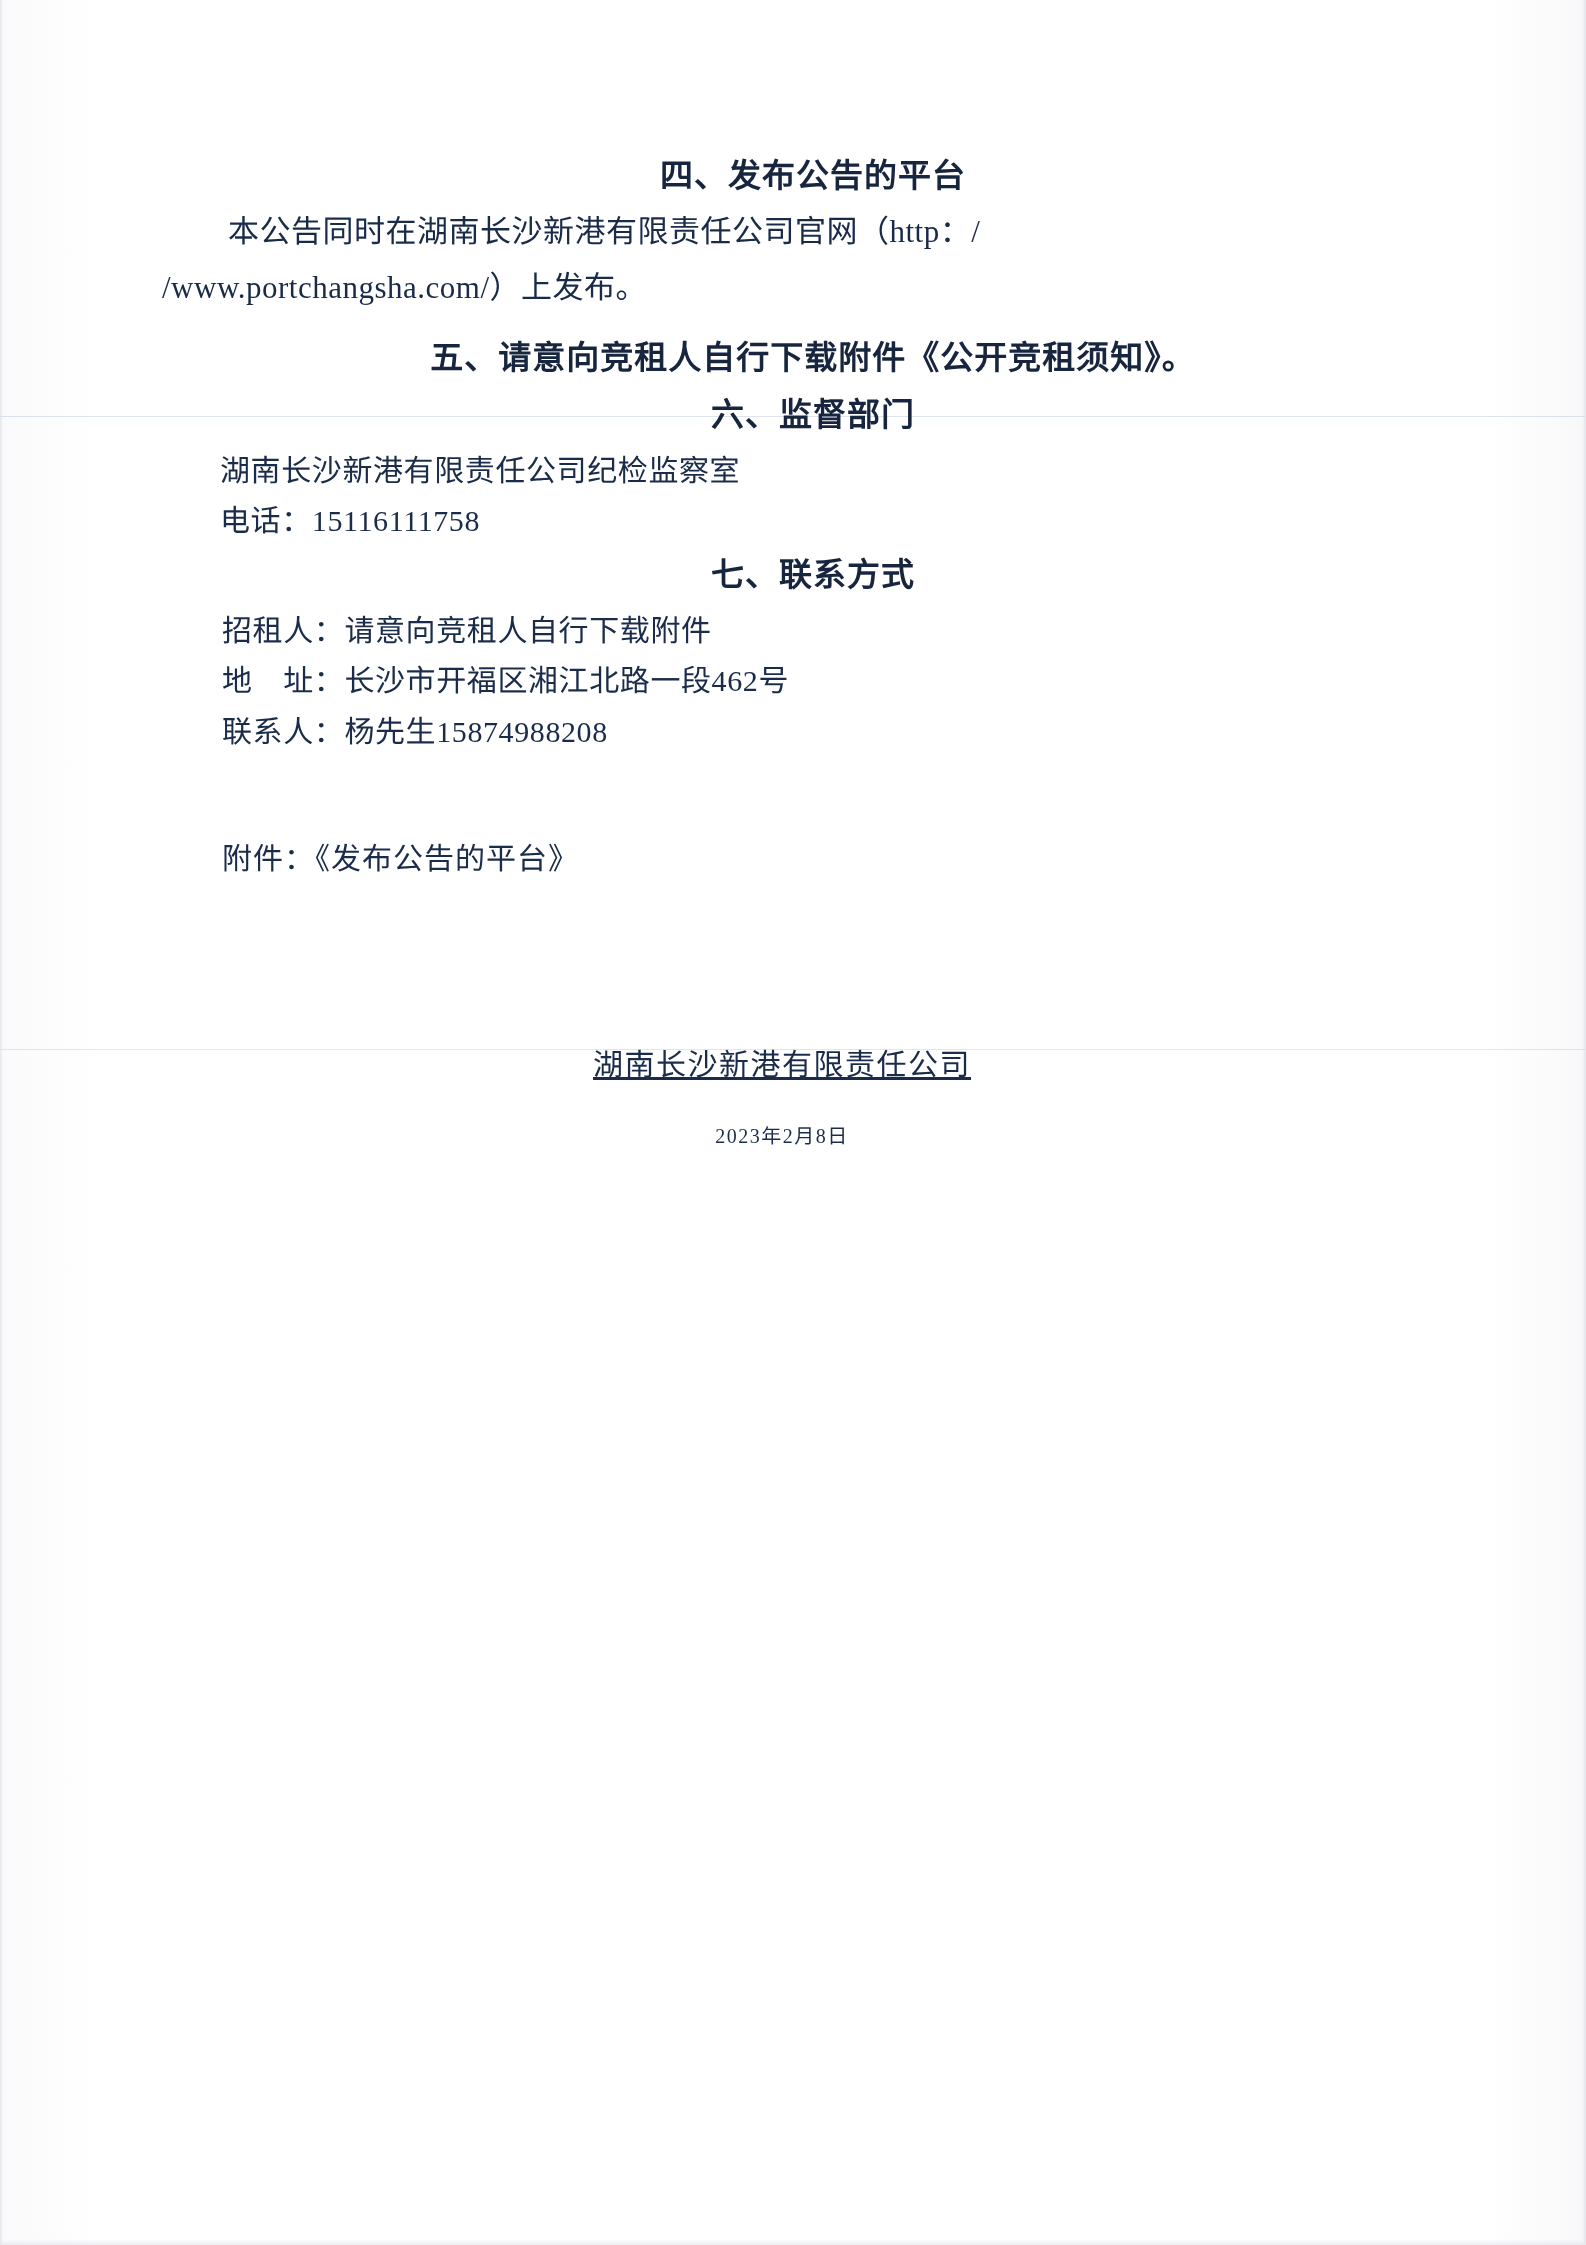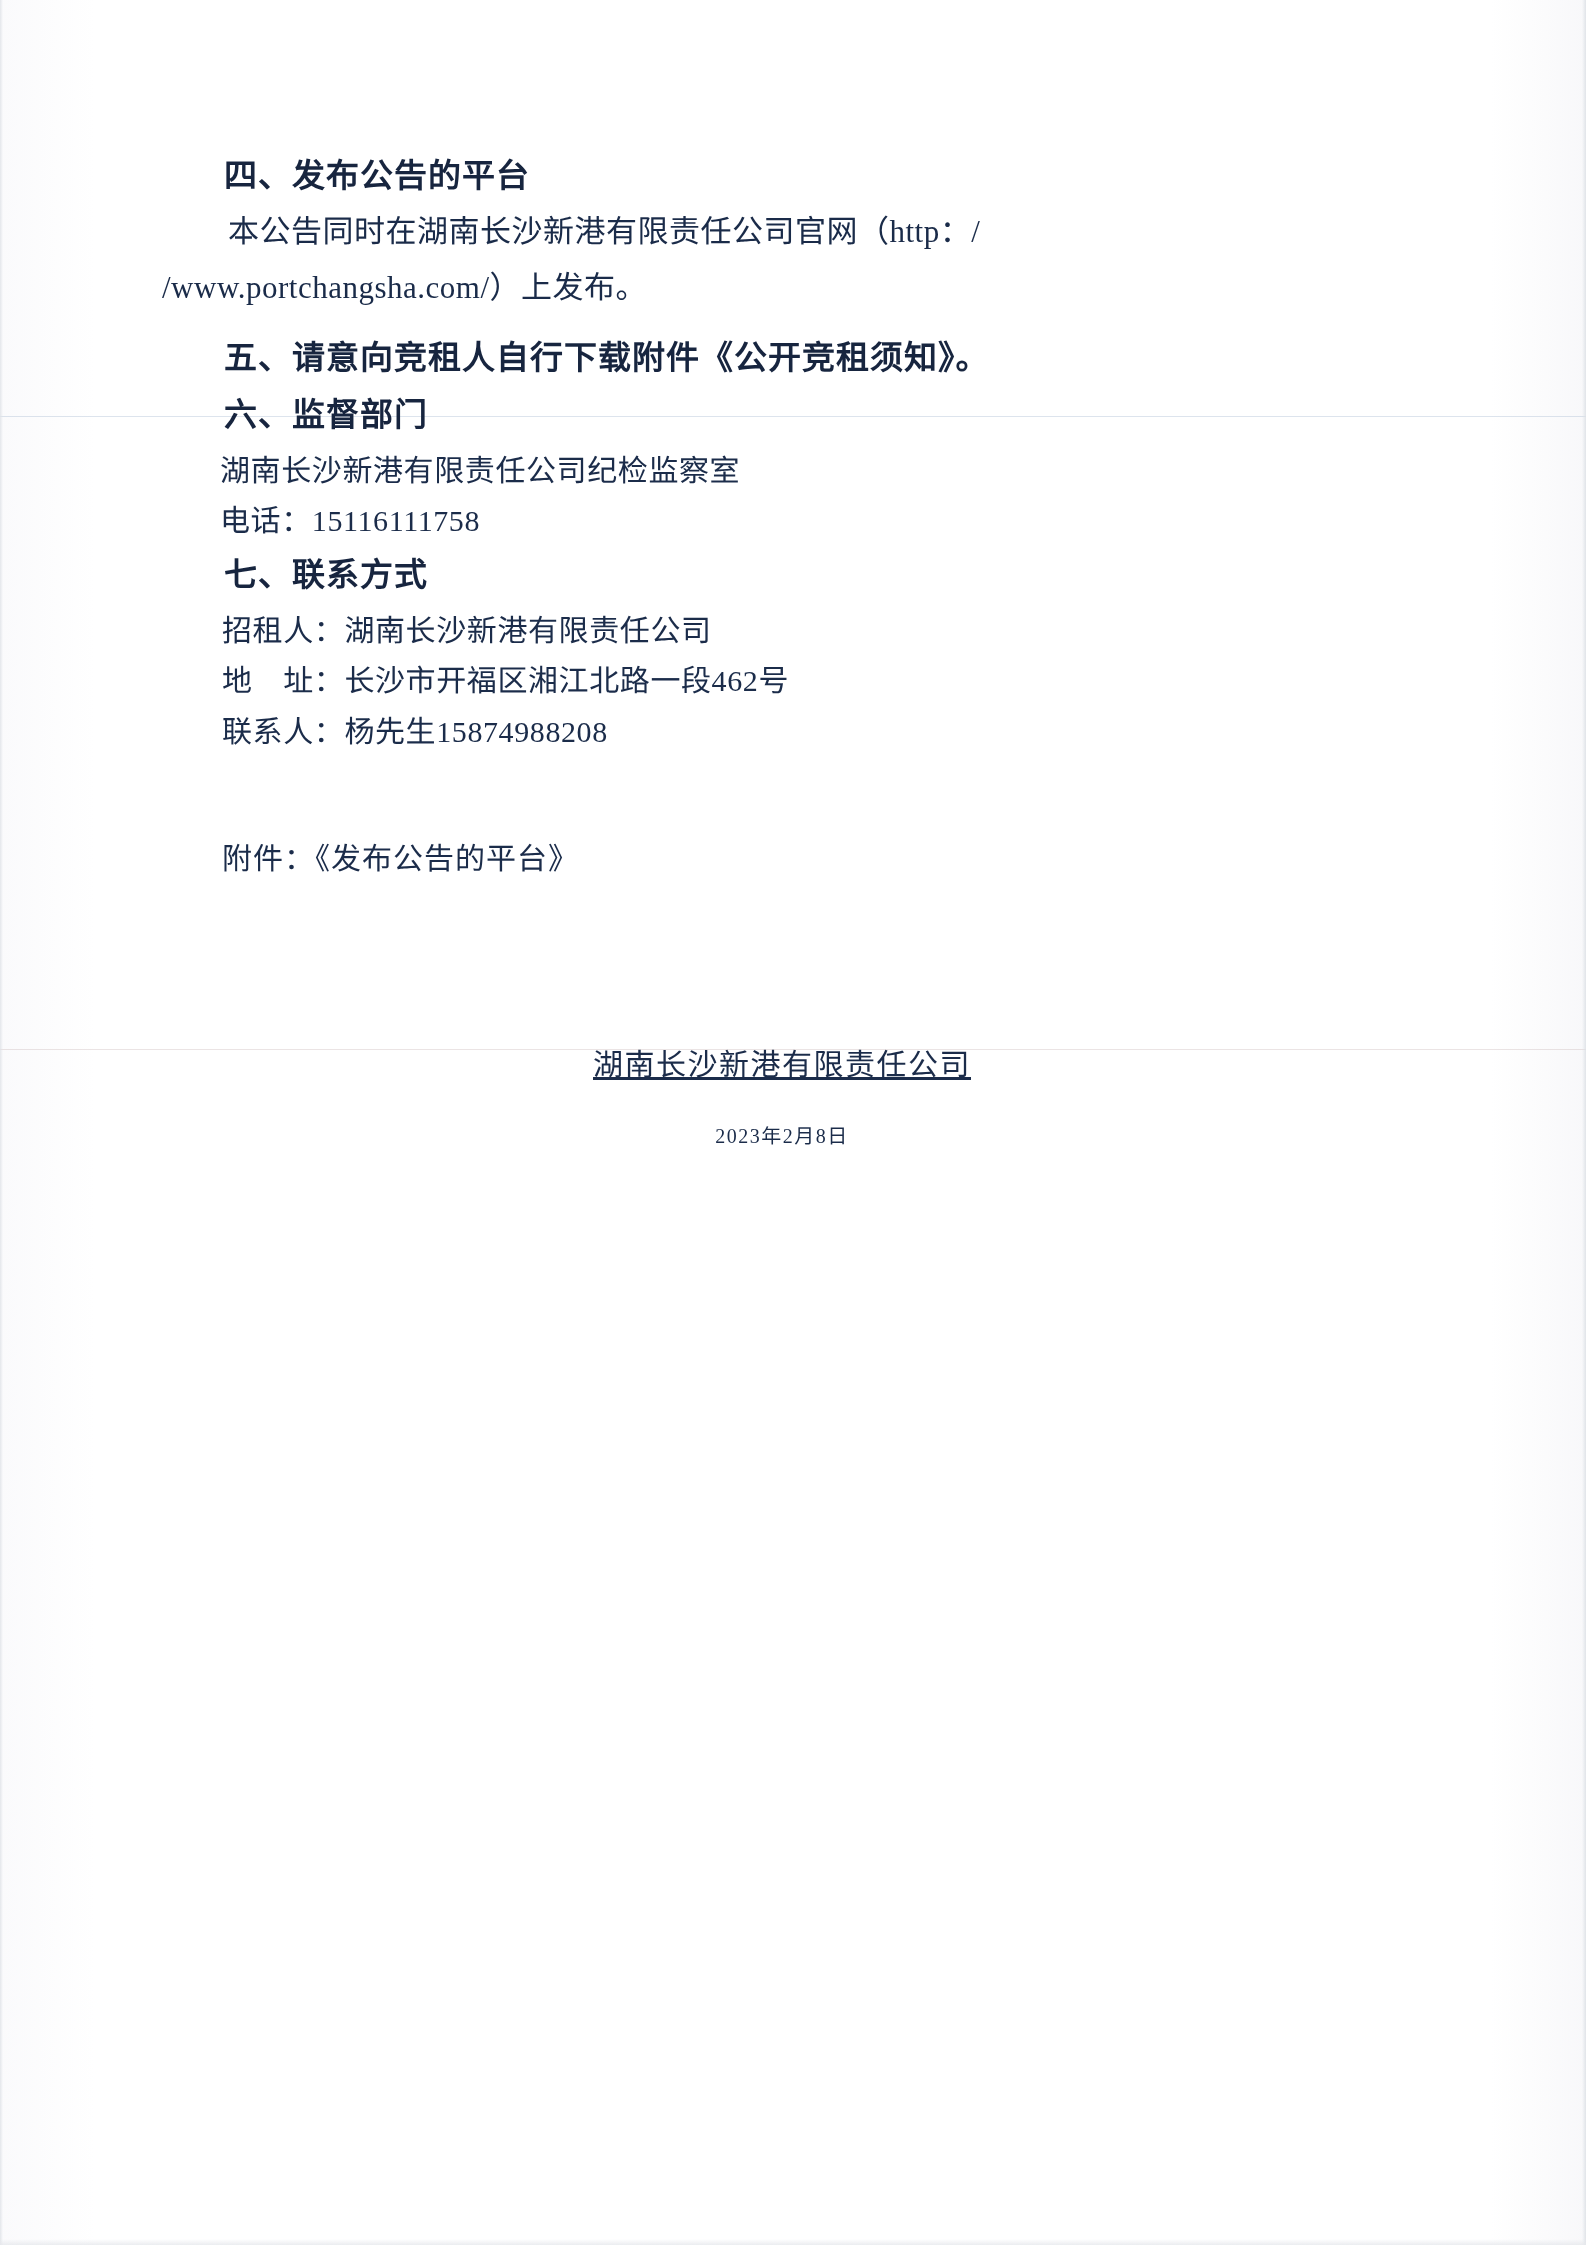--- a/index.html
+++ b/index.html
@@ -47,21 +47,21 @@
 
   .heading {
     font-family: "DejaVu Sans", "Liberation Sans", sans-serif;
     font-weight: bold;
     font-size: 33px;
     letter-spacing: 1px;
     color: #17253f;
     margin: 0 0 6px 0;
     line-height: 1.55;
   }
-  .h-indent { padding-left: 2px; }
+  .h-indent { padding-left: 2px; text-align: center; }
 
   .para {
     font-size: 31px;
     line-height: 1.62;
     color: #1a2b49;
     margin: 6px;
     letter-spacing: 0.5px;
   }
 
   .body-line {
@@ -133,21 +133,21 @@
     </div>
 
     <div class="blk">
       <p class="heading h-indent">六、监督部门</p>
       <p class="body-line" style="margin-left:-2px;">湖南长沙新港有限责任公司纪检监察室</p>
       <p class="body-line" style="margin-left:-2px;">电话：15116111758</p>
     </div>
 
     <div class="blk">
       <p class="heading h-indent">七、联系方式</p>
-      <p class="body-line">招租人：湖南长沙新港有限责任公司</p>
+      <p class="body-line">招租人：请意向竞租人自行下载附件</p>
       <p class="body-line">地　址：长沙市开福区湘江北路一段462号</p>
       <p class="body-line">联系人：杨先生15874988208</p>
     </div>
 
     <div class="spacer-md"></div>
 
     <p class="attach">附件：《发布公告的平台》</p>
 
     <div class="spacer-lg"></div>
 

